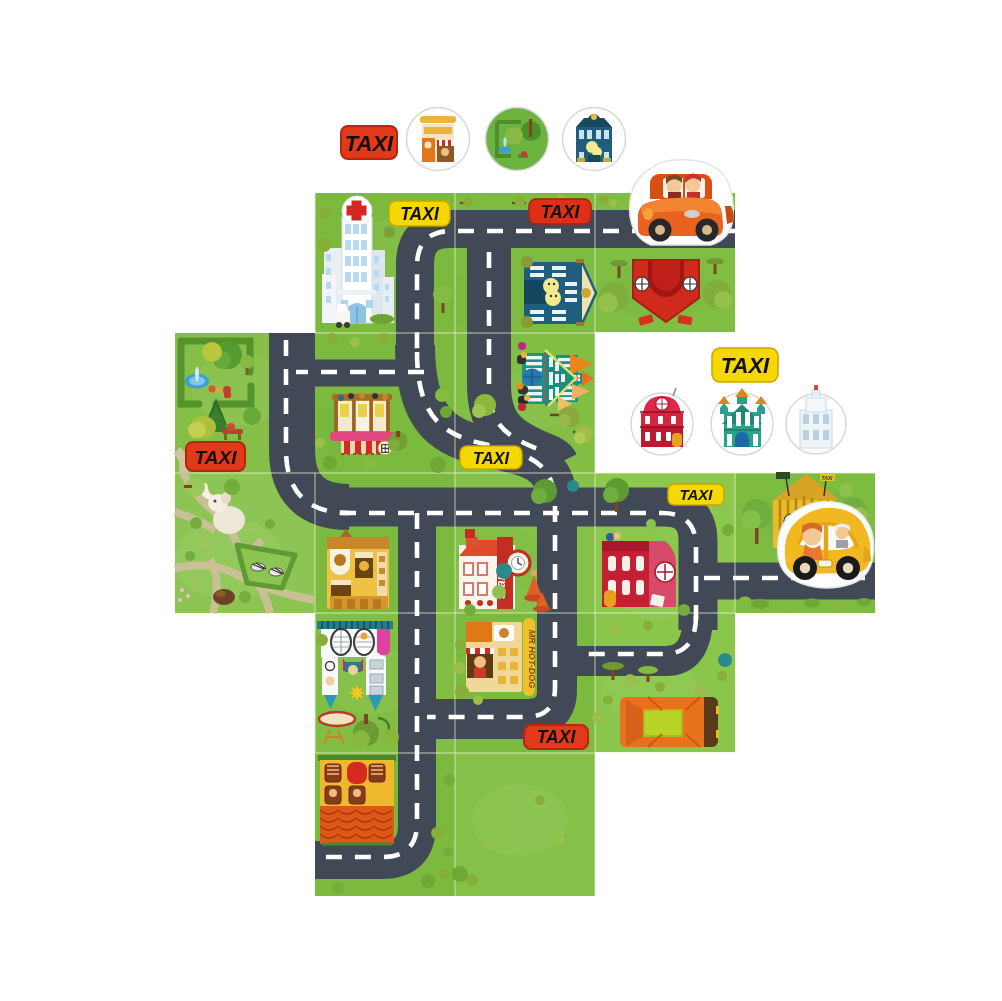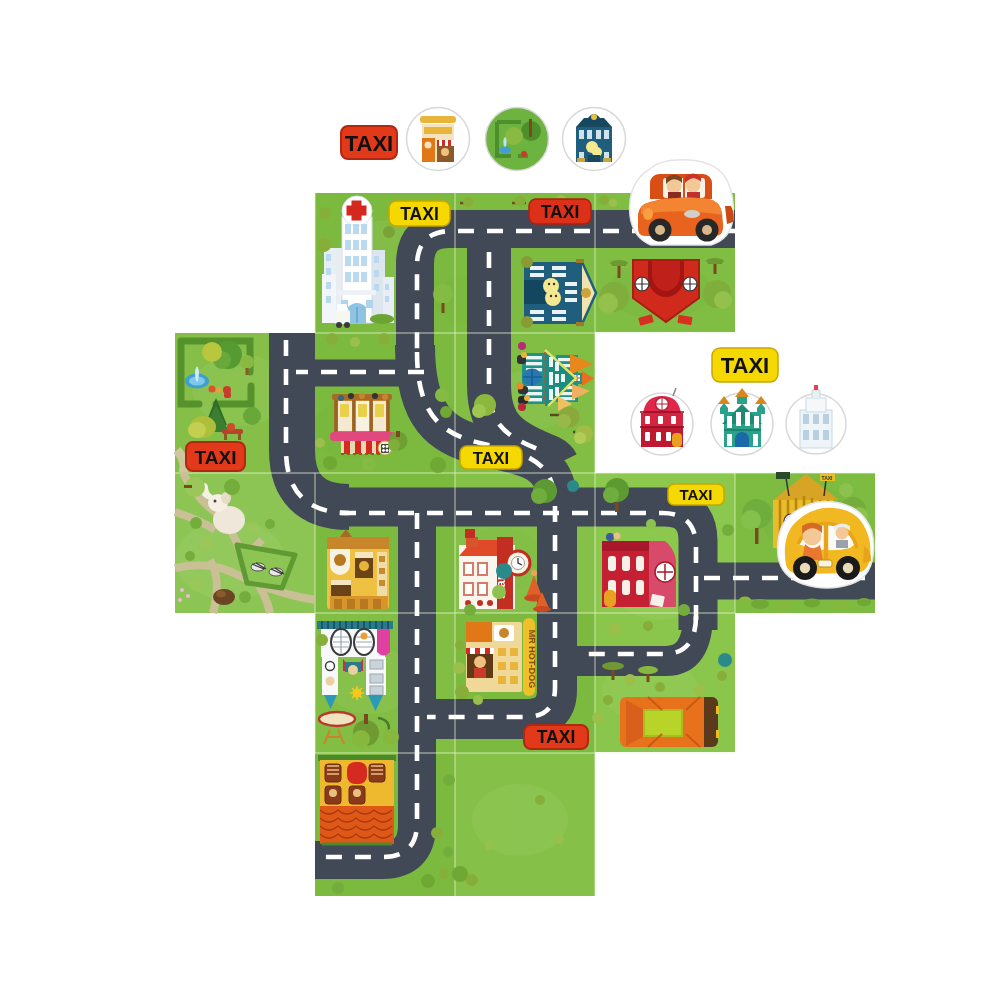--- a/index.html
+++ b/index.html
@@ -1,16 +1,16 @@
 <!DOCTYPE html>
 <html><head>
 <meta charset="utf-8">
 <style>
   html,body{margin:0;padding:0;background:#ffffff;}
-  .wrap{width:1002px;height:1001px;position:relative;overflow:hidden;background:#ffffff;}
+  .wrap{width:1002px;height:1001px;position:relative;overflow:hidden;background:#ffffff;font-style:italic;}
   text{font-family:"Liberation Sans",sans-serif;}
 </style>
 </head>
 <body>
 <div class="wrap">
 <svg width="1002" height="1001" viewBox="0 0 1002 1001">
 
 <g id="tiles">
 
   <rect x="315" y="193" width="140" height="140" fill="#7cba3f"></rect>

